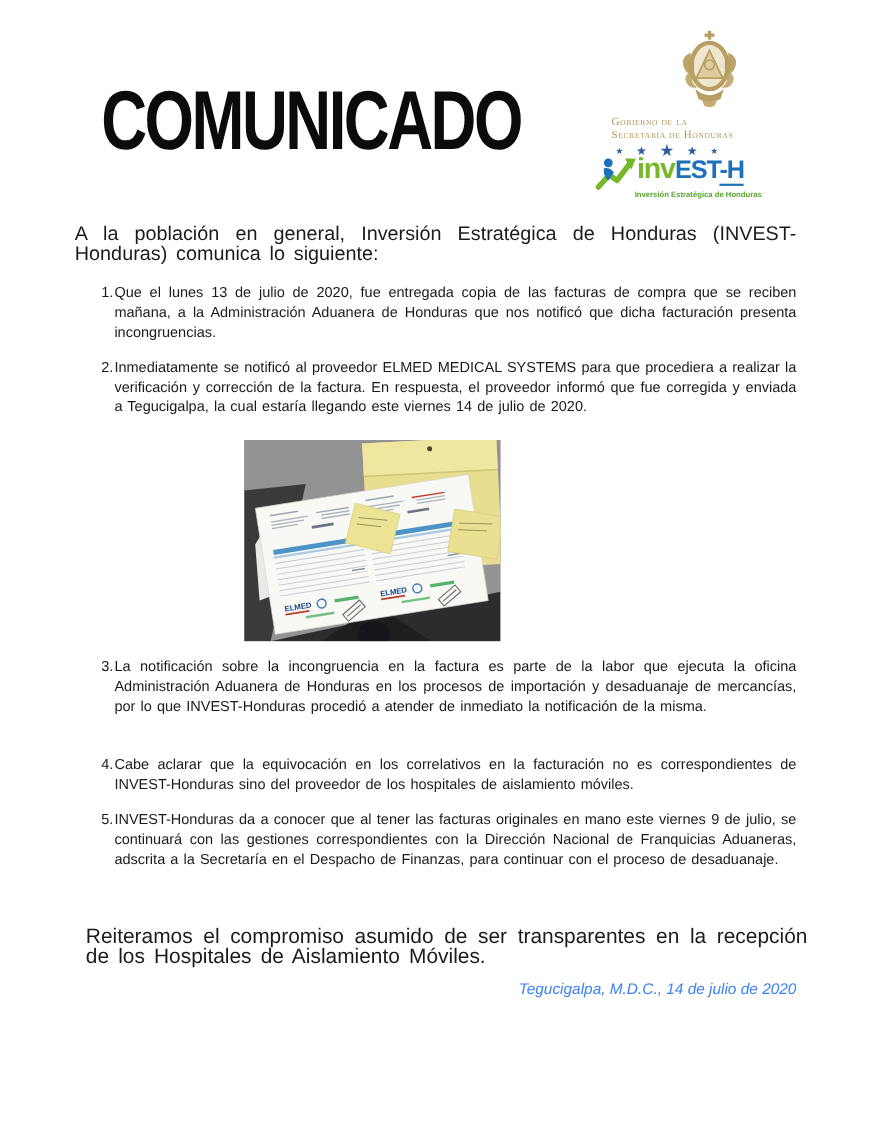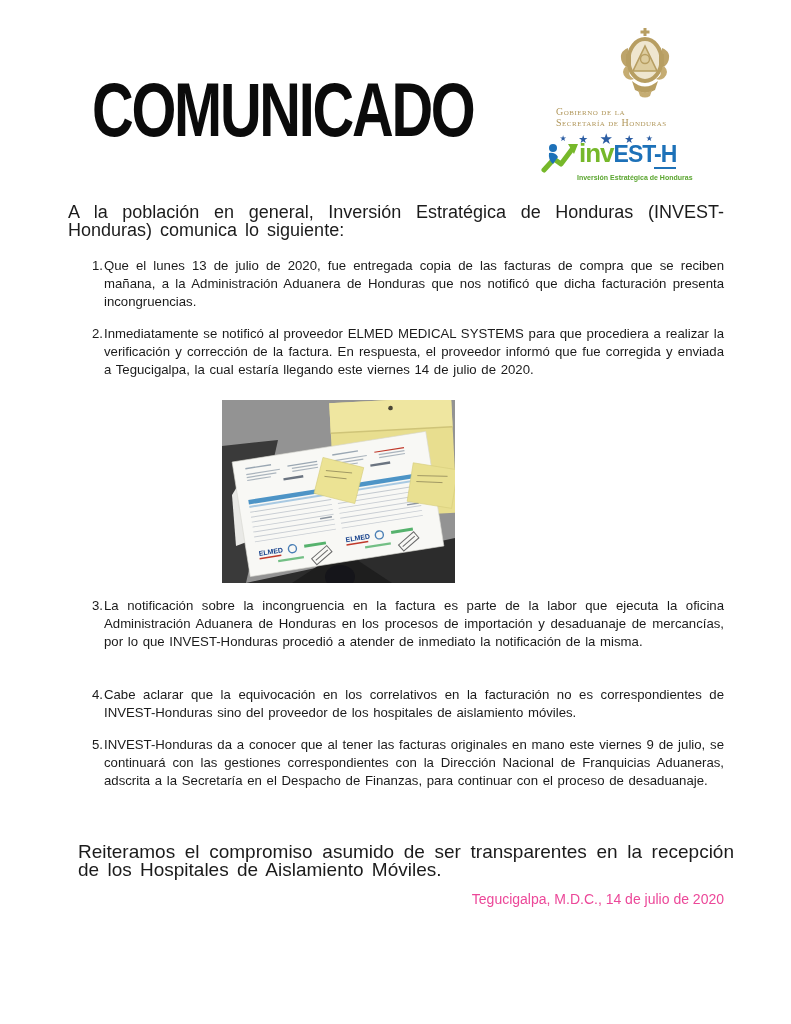--- a/index.html
+++ b/index.html
@@ -73,21 +73,21 @@
   .caption {
     position: absolute; left: 465px; top: 466px; width: 250px;
     font-style: italic; font-size: 13px; line-height: 19.5px; color: #222;
   }
   .closing {
     position: absolute; left: 68px; top: 843px; width: 656px;
     font-size: 19px; line-height: 18px; text-align: justify; word-spacing: 3px; margin-left: 10px;
   }
   .dateline {
     position: absolute; left: 400px; top: 891px; width: 324px;
-    text-align: right; font-size: 14px; color: #ec4899;
+    text-align: right; font-style: italic; font-size: 14px; color: #3b82f6;
   }
 </style>
 </head>
 <body>
 
 <div class="page">
 
   <div class="title">COMUNICADO</div>
 
   <div class="gov-block">

